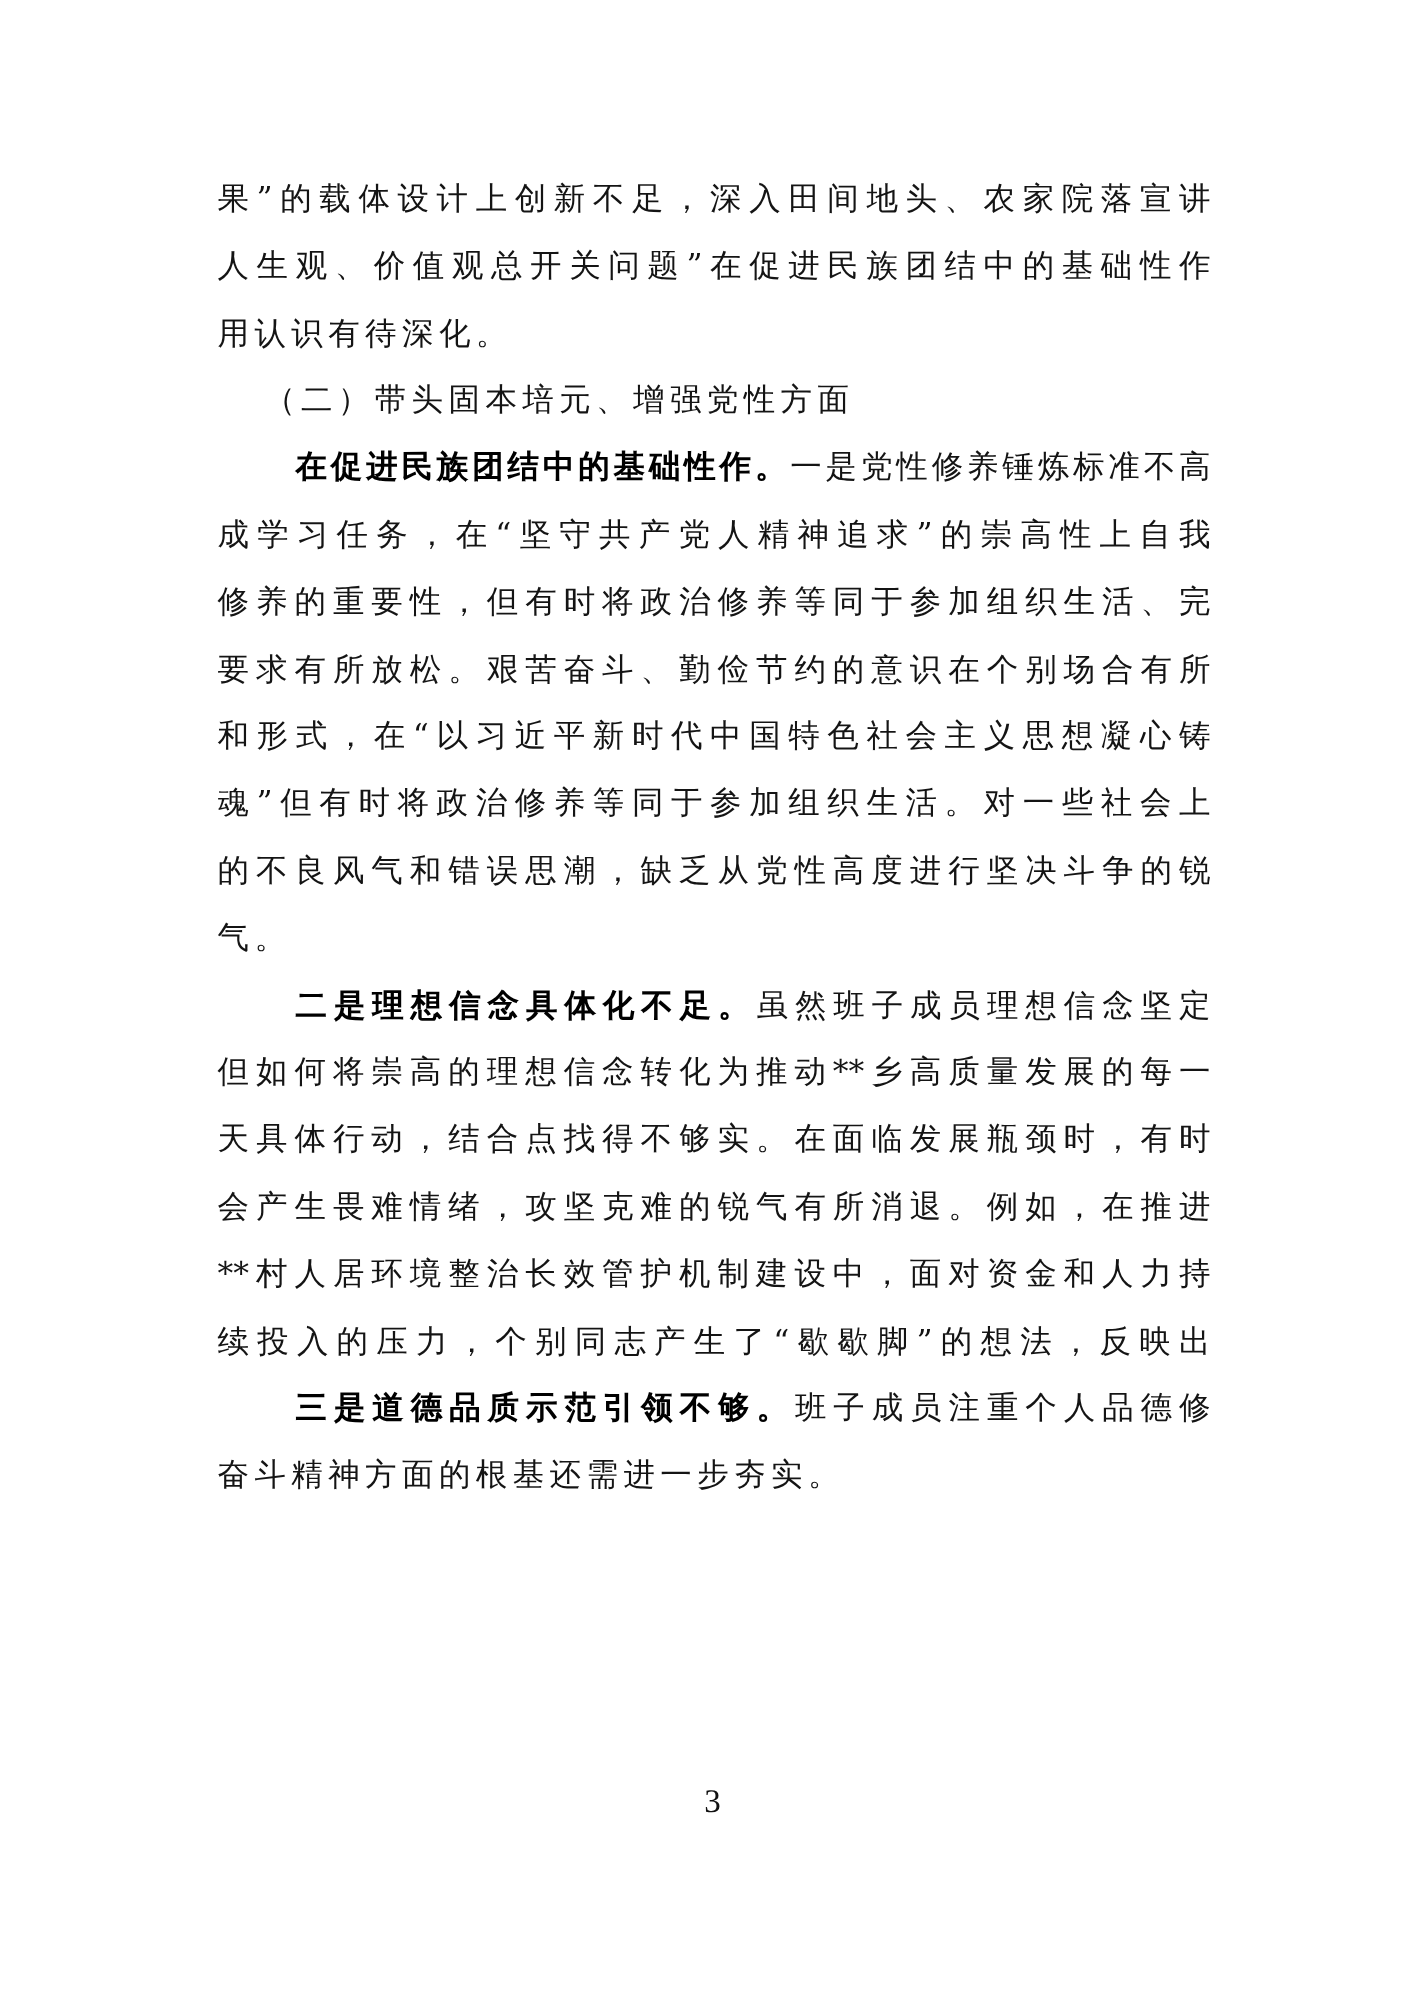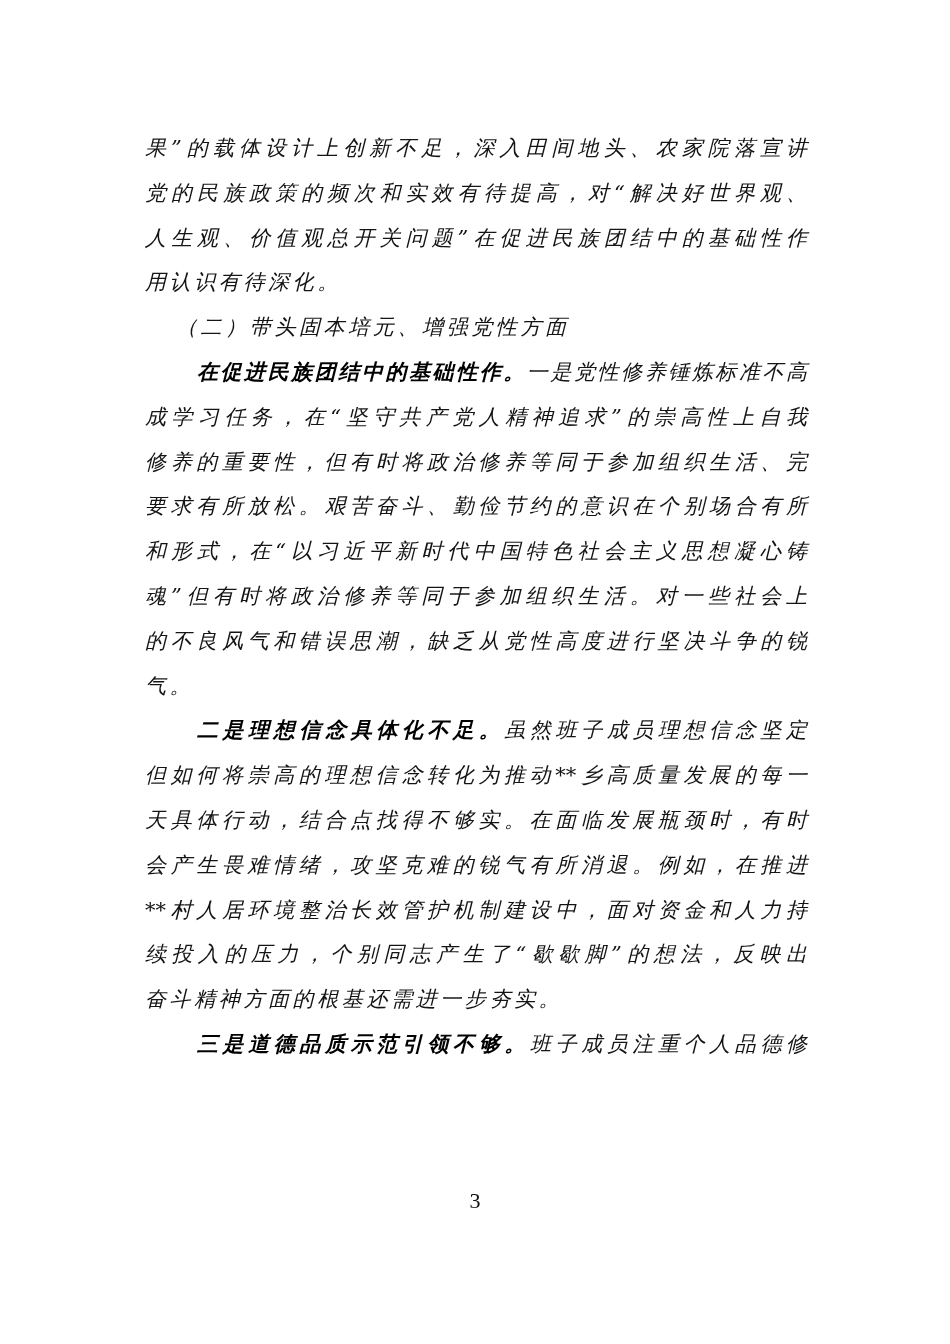--- a/index.html
+++ b/index.html
@@ -19,23 +19,22 @@
       position: absolute;
       left: 0;
       top: 0;
       width: 950px;
       height: 1344px;
       background: #ffffff;
     }
     .body-text {
       position: absolute;
       left: 145px;
-      top: 126px;
+      top: 110px;
       width: 662px;
-      font-style: italic;
     }
     .line {
       display: block;
       height: 44.8px;
       line-height: 44.8px;
       font-size: 21px;
       white-space: nowrap;
       text-align: justify;
       text-align-last: justify;
       letter-spacing: 0;
@@ -69,40 +68,39 @@
       color: #111111;
     }
   </style>
 </head>
 <body>
 
 <div class="page">
   <div class="body-text">
 
     <span class="line">果”的载体设计上创新不足，深入田间地头、农家院落宣讲</span>
-    <span class="line">党的民族政策的频次和实效有待提高，对“解决好世界观、</span>
     <span class="line">人生观、价值观总开关问题”在促进民族团结中的基础性作</span>
     <span class="line last">用认识有待深化。</span>
 
     <span class="line indent-heading">（二）带头固本培元、增强党性方面</span>
 
     <span class="line indent"><span class="bold">在促进民族团结中的基础性作。</span><span>一是党性修养锤炼标准不高</span></span>
     <span class="line">成学习任务，在“坚守共产党人精神追求”的崇高性上自我</span>
     <span class="line">修养的重要性，但有时将政治修养等同于参加组织生活、完</span>
     <span class="line">要求有所放松。艰苦奋斗、勤俭节约的意识在个别场合有所</span>
     <span class="line">和形式，在“以习近平新时代中国特色社会主义思想凝心铸</span>
     <span class="line">魂”但有时将政治修养等同于参加组织生活。对一些社会上</span>
     <span class="line">的不良风气和错误思潮，缺乏从党性高度进行坚决斗争的锐</span>
     <span class="line last">气。</span>
 
     <span class="line indent"><span class="bold">二是理想信念具体化不足。</span><span>虽然班子成员理想信念坚定</span></span>
     <span class="line">但如何将崇高的理想信念转化为推动**乡高质量发展的每一</span>
     <span class="line">天具体行动，结合点找得不够实。在面临发展瓶颈时，有时</span>
     <span class="line">会产生畏难情绪，攻坚克难的锐气有所消退。例如，在推进</span>
     <span class="line">**村人居环境整治长效管护机制建设中，面对资金和人力持</span>
     <span class="line">续投入的压力，个别同志产生了“歇歇脚”的想法，反映出</span>
+    <span class="line indent"><span class="bold">三是道德品质示范引领不够。</span><span>班子成员注重个人品德修</span></span>
+
     <span class="line last">奋斗精神方面的根基还需进一步夯实。</span>
-
-    <span class="line indent"><span class="bold">三是道德品质示范引领不够。</span><span>班子成员注重个人品德修</span></span>
   </div>
 
   <div class="page-number">3</div>
 </div>
 
 </body></html>

